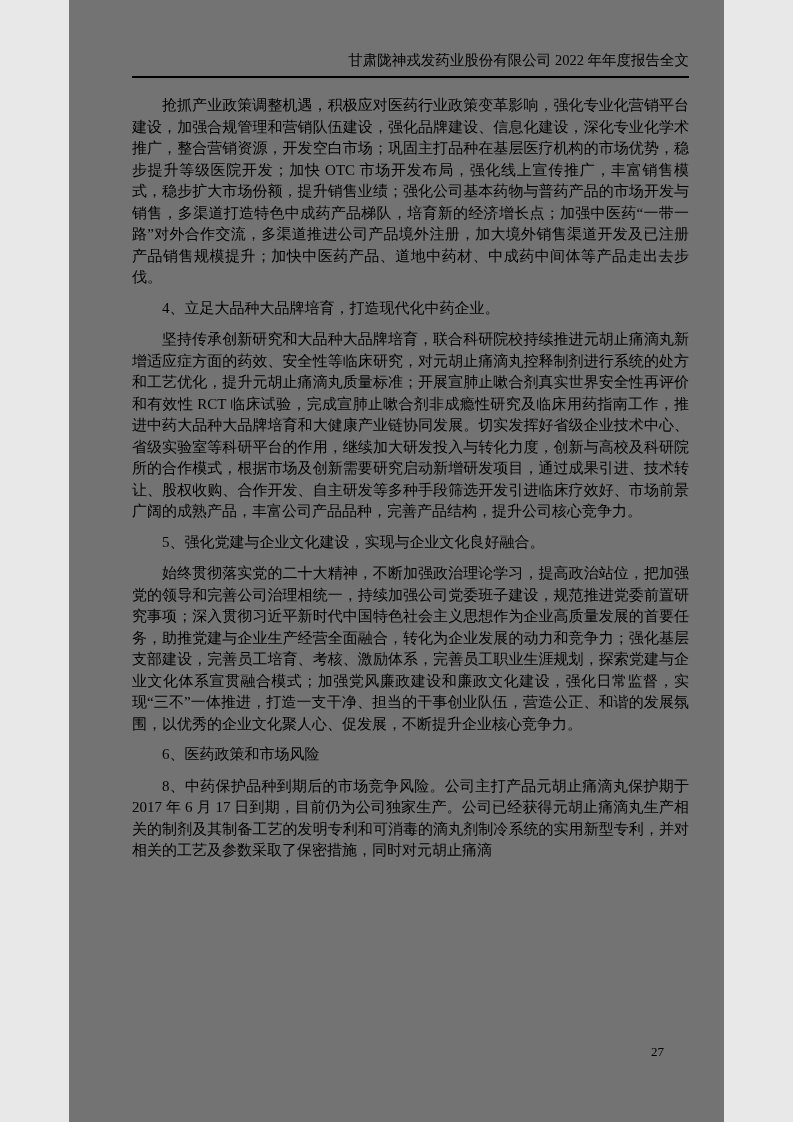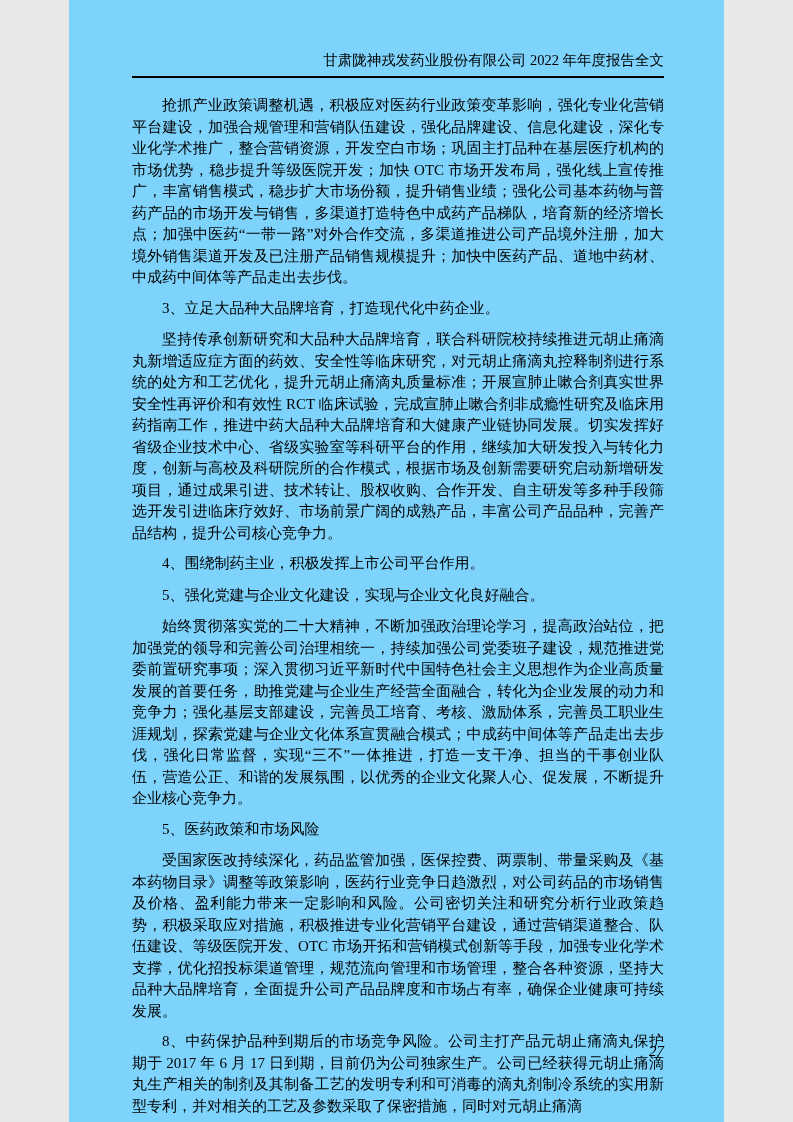--- a/index.html
+++ b/index.html
@@ -5,23 +5,23 @@
   html, body {
     margin: 0;
     padding: 0;
     background: #e8e8e8;
   }
   .page {
     position: relative;
     width: 655px;
     height: 1122px;
     margin: 0 auto;
-    background: #7dd3fc;
+    background: #737373;
     box-sizing: border-box;
-    padding: 50px 60px 0 63px;
+    padding: 50px 35px 0 63px;
     font-family: "Liberation Serif", "DejaVu Serif", serif;
     color: #000000;
     overflow: hidden;
   }
   .doc-header {
     text-align: right;
     font-size: 14.5px;
     line-height: 1.4;
     padding-bottom: 6px;
     border-bottom: 2px solid #000000;
@@ -38,40 +38,37 @@
     text-indent: 2em;
   }
   .doc-body p.heading {
     margin-top: 2px;
     margin-bottom: 10px;
   }
   .doc-footer {
     position: absolute;
     right: 60px;
     bottom: 62px;
-    font-size: 15px;
-    font-style: italic;
+    font-size: 13px;
   }
 </style>
 </head>
 <body>
 
 <div class="page">
   <div class="doc-header">
     <span>甘肃陇神戎发药业股份有限公司 2022 年年度报告全文</span>
   </div>
 
   <div class="doc-body" id="blocks-container">
       <p class="para">抢抓产业政策调整机遇，积极应对医药行业政策变革影响，强化专业化营销平台建设，加强合规管理和营销队伍建设，强化品牌建设、信息化建设，深化专业化学术推广，整合营销资源，开发空白市场；巩固主打品种在基层医疗机构的市场优势，稳步提升等级医院开发；加快 OTC 市场开发布局，强化线上宣传推广，丰富销售模式，稳步扩大市场份额，提升销售业绩；强化公司基本药物与普药产品的市场开发与销售，多渠道打造特色中成药产品梯队，培育新的经济增长点；加强中医药“一带一路”对外合作交流，多渠道推进公司产品境外注册，加大境外销售渠道开发及已注册产品销售规模提升；加快中医药产品、道地中药材、中成药中间体等产品走出去步伐。</p>
-      <p class="heading">3、立足大品种大品牌培育，打造现代化中药企业。</p>
+      <p class="heading">4、立足大品种大品牌培育，打造现代化中药企业。</p>
       <p class="para">坚持传承创新研究和大品种大品牌培育，联合科研院校持续推进元胡止痛滴丸新增适应症方面的药效、安全性等临床研究，对元胡止痛滴丸控释制剂进行系统的处方和工艺优化，提升元胡止痛滴丸质量标准；开展宣肺止嗽合剂真实世界安全性再评价和有效性 RCT 临床试验，完成宣肺止嗽合剂非成瘾性研究及临床用药指南工作，推进中药大品种大品牌培育和大健康产业链协同发展。切实发挥好省级企业技术中心、省级实验室等科研平台的作用，继续加大研发投入与转化力度，创新与高校及科研院所的合作模式，根据市场及创新需要研究启动新增研发项目，通过成果引进、技术转让、股权收购、合作开发、自主研发等多种手段筛选开发引进临床疗效好、市场前景广阔的成熟产品，丰富公司产品品种，完善产品结构，提升公司核心竞争力。</p>
-      <p class="heading">4、围绕制药主业，积极发挥上市公司平台作用。</p>
       <p class="heading">5、强化党建与企业文化建设，实现与企业文化良好融合。</p>
-      <p class="para">始终贯彻落实党的二十大精神，不断加强政治理论学习，提高政治站位，把加强党的领导和完善公司治理相统一，持续加强公司党委班子建设，规范推进党委前置研究事项；深入贯彻习近平新时代中国特色社会主义思想作为企业高质量发展的首要任务，助推党建与企业生产经营全面融合，转化为企业发展的动力和竞争力；强化基层支部建设，完善员工培育、考核、激励体系，完善员工职业生涯规划，探索党建与企业文化体系宣贯融合模式；中成药中间体等产品走出去步伐，强化日常监督，实现“三不”一体推进，打造一支干净、担当的干事创业队伍，营造公正、和谐的发展氛围，以优秀的企业文化聚人心、促发展，不断提升企业核心竞争力。</p>
-      <p class="heading">5、医药政策和市场风险</p>
-      <p class="para">受国家医改持续深化，药品监管加强，医保控费、两票制、带量采购及《基本药物目录》调整等政策影响，医药行业竞争日趋激烈，对公司药品的市场销售及价格、盈利能力带来一定影响和风险。公司密切关注和研究分析行业政策趋势，积极采取应对措施，积极推进专业化营销平台建设，通过营销渠道整合、队伍建设、等级医院开发、OTC 市场开拓和营销模式创新等手段，加强专业化学术支撑，优化招投标渠道管理，规范流向管理和市场管理，整合各种资源，坚持大品种大品牌培育，全面提升公司产品品牌度和市场占有率，确保企业健康可持续发展。</p>
+      <p class="para">始终贯彻落实党的二十大精神，不断加强政治理论学习，提高政治站位，把加强党的领导和完善公司治理相统一，持续加强公司党委班子建设，规范推进党委前置研究事项；深入贯彻习近平新时代中国特色社会主义思想作为企业高质量发展的首要任务，助推党建与企业生产经营全面融合，转化为企业发展的动力和竞争力；强化基层支部建设，完善员工培育、考核、激励体系，完善员工职业生涯规划，探索党建与企业文化体系宣贯融合模式；加强党风廉政建设和廉政文化建设，强化日常监督，实现“三不”一体推进，打造一支干净、担当的干事创业队伍，营造公正、和谐的发展氛围，以优秀的企业文化聚人心、促发展，不断提升企业核心竞争力。</p>
+      <p class="heading">6、医药政策和市场风险</p>
       <p class="para">8、中药保护品种到期后的市场竞争风险。公司主打产品元胡止痛滴丸保护期于 2017 年 6 月 17 日到期，目前仍为公司独家生产。公司已经获得元胡止痛滴丸生产相关的制剂及其制备工艺的发明专利和可消毒的滴丸剂制冷系统的实用新型专利，并对相关的工艺及参数采取了保密措施，同时对元胡止痛滴</p>
     </div>
 
   <div class="doc-footer">
     <span>27</span>
   </div>
 </div>
 
 </body></html>

